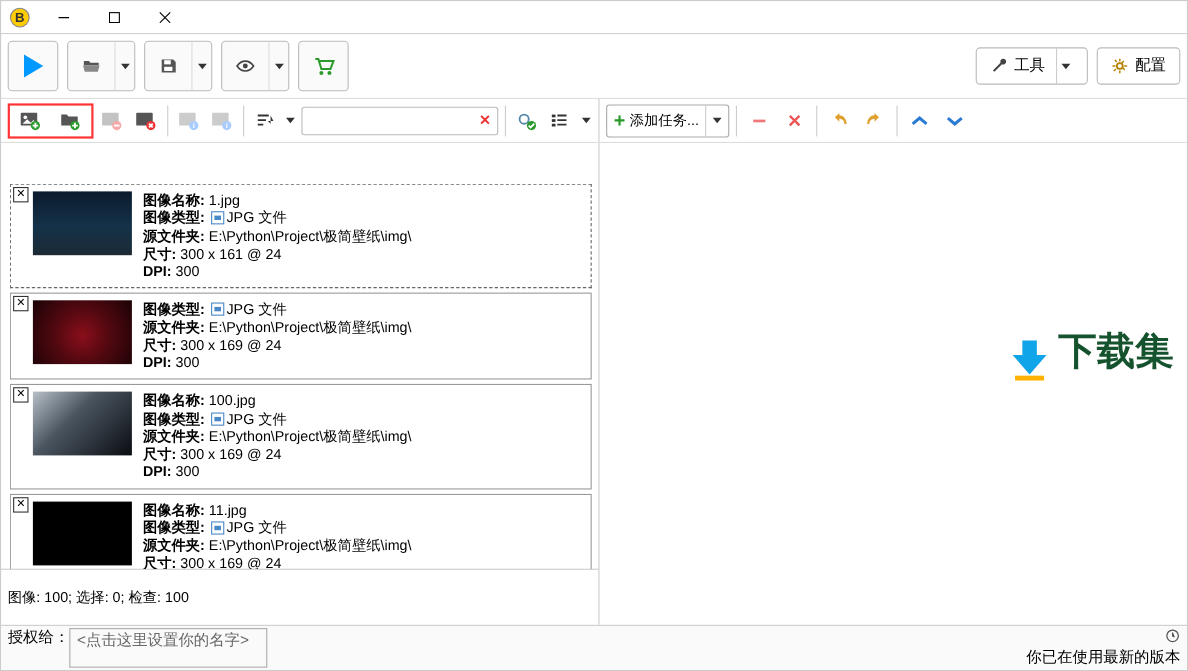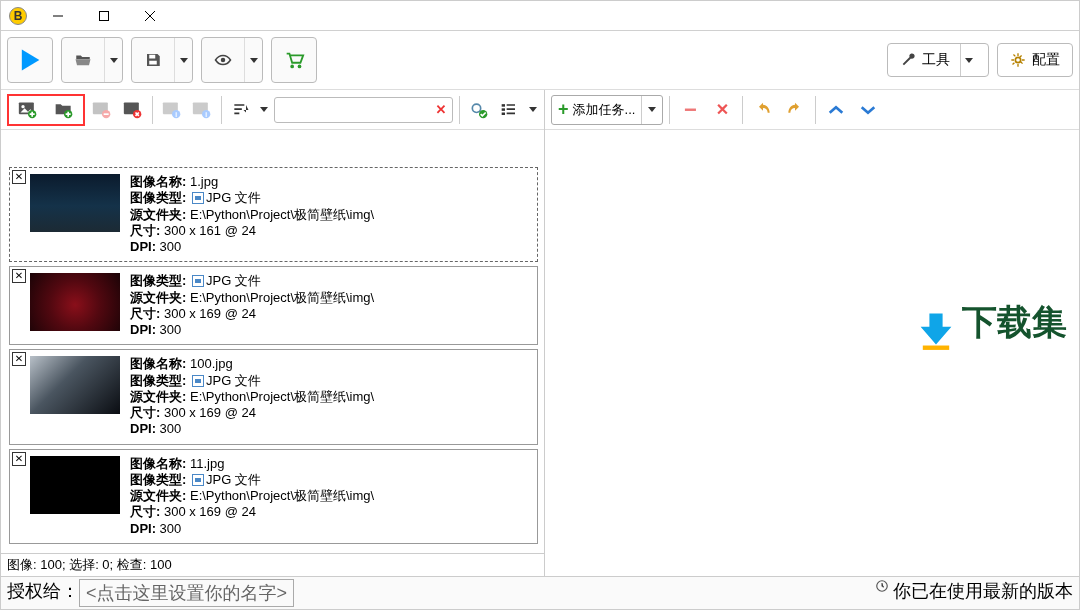--- a/index.html
+++ b/index.html
@@ -56,23 +56,23 @@
   .add-task .main span.plus { color: #2a9a2a; font-weight: bold; font-size: 18px; }
   .add-task .ar { border-left: 1px solid #ccc; padding: 0 6px; height: 100%; display: flex; align-items: center; }
   .rtb-btn { width: 28px; height: 26px; display: flex; align-items: center; justify-content: center; border-radius: 3px; }
   .task-area { flex: 1; position: relative; }
   .watermark { position: absolute; right: 12px; top: 44%; transform: translateY(-50%); text-align: left; }
   .watermark .cn { color: #14532d; font-size: 35px; font-weight: bold; }
   .watermark .en { color: #666; font-size: 18px; font-family: Georgia, serif; font-style: italic; letter-spacing: 1px;}
   .watermark svg { vertical-align: middle; }
 
   
-  .status1 { border-top: 1px solid #ccc; padding: 2px 6px; font-size: 18px; background: #fafafa; display:flex; }
-  .status1 .right { margin-left: auto; display:flex; align-items:flex-start; gap:4px; }
-  .status0 { border-top: 1px solid #ccc; padding: 2px 6px; font-size: 13px; }
+  .status1 { border-top: 1px solid #ccc; padding: 2px 6px; font-size: 14px; background: #fafafa; display:flex; }
+  .status1 .right { margin-left: auto; display:flex; align-items:flex-end; gap:4px;flex-direction:column; }
+  .status0 { border-top: 1px solid #ccc; padding: 16px 6px; font-size: 13px; }
   .license-field { display: inline-block; border: 1px solid #aaa; padding: 1px 6px; min-width: 180px; color: #666; background: #fafafa; }
 
   
   .icon16 { width: 20px; height: 18px; }
   .caret { width: 0; height: 0; border-left: 4px solid transparent; border-right: 4px solid transparent; border-top: 5px solid #333; }
 
   
   .image-list::-webkit-scrollbar { width: 16px; }
   .image-list::-webkit-scrollbar-thumb { background: #c8c8c8; border: 3px solid #fff; border-radius: 8px; }
 </style>

